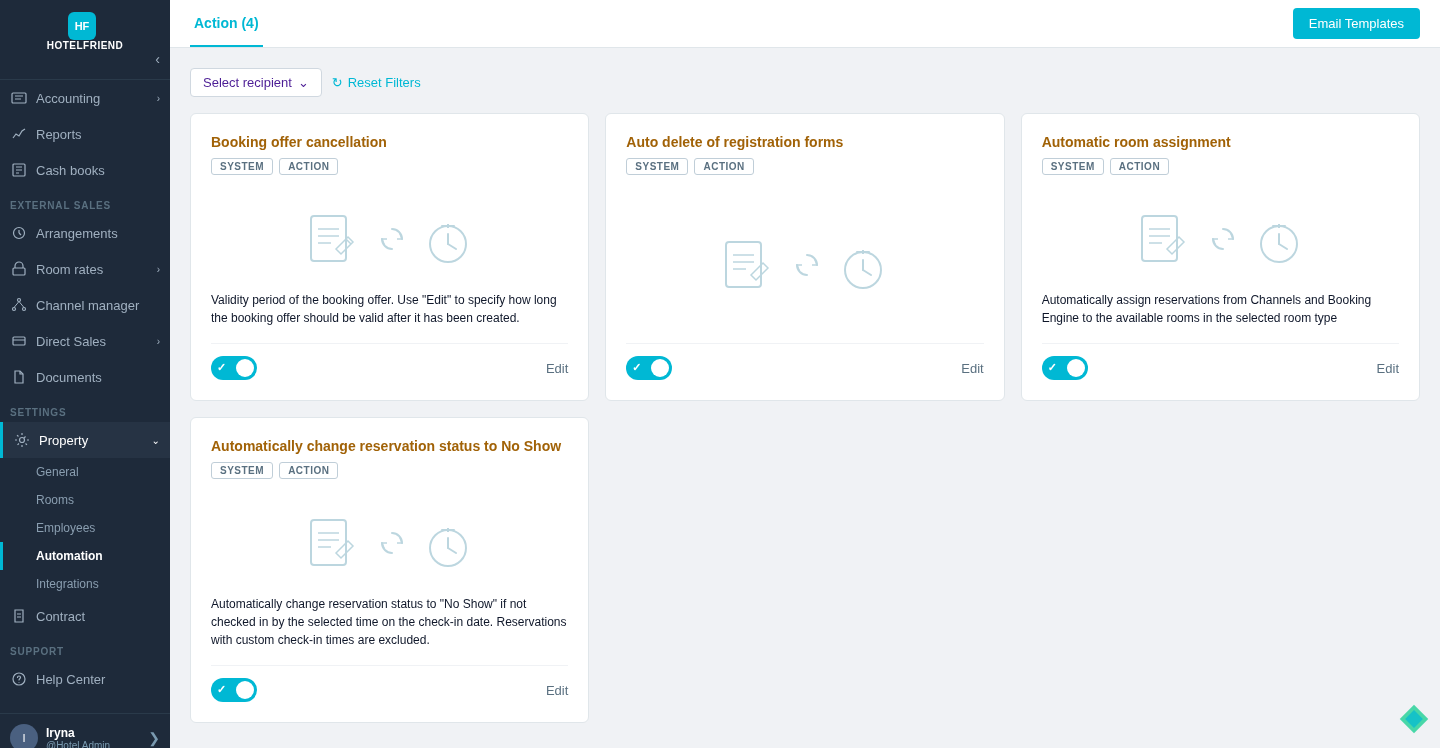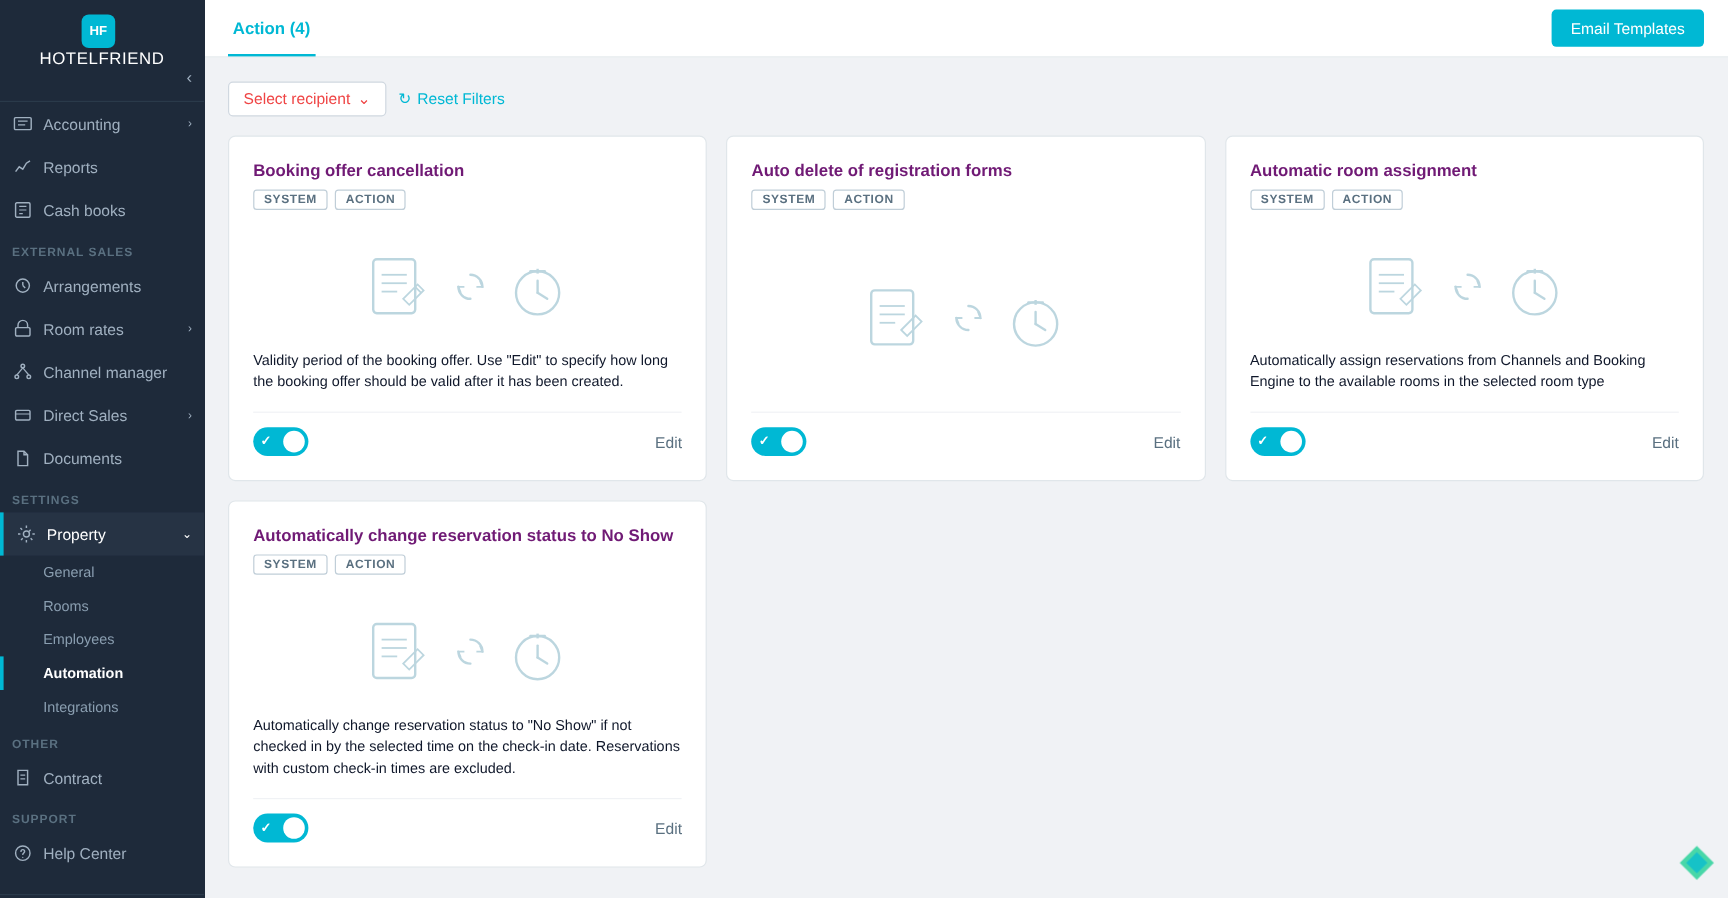--- a/index.html
+++ b/index.html
@@ -2,21 +2,21 @@
 <html><head>
   <meta charset="utf-8">
   <style>
     * { box-sizing: border-box; margin: 0; padding: 0; }
     body { font-family: -apple-system, BlinkMacSystemFont, 'Segoe UI', sans-serif; font-size: 13px; background: #f0f2f5; display: flex; height: 748px; overflow: hidden; }
 
     
     .sidebar { width: 170px; min-width: 170px; background: #1e2a3a; color: #a0b0c0; display: flex; flex-direction: column; height: 100%; overflow-y: auto; overflow-x: hidden; }
     .sidebar-logo { display: flex; align-items: center; padding: 12px 10px; border-bottom: 1px solid #2a3a4a; flex-direction: column; }
     .sidebar-logo-icon { width: 28px; height: 28px; background: #00b8d4; border-radius: 6px; display: flex; align-items: center; justify-content: center; color: white; font-weight: bold; font-size: 11px; margin-right: 6px; }
-    .sidebar-logo-text { color: white; font-weight: 400; font-size: 14px; letter-spacing: 0.5px; }
+    .sidebar-logo-text { color: white; font-weight: 700; font-size: 10px; letter-spacing: 0.5px; }
     .sidebar-collapse { margin-left: auto; cursor: pointer; color: #a0b0c0; font-size: 14px; }
 
     .sidebar-section-label { font-size: 10px; font-weight: 600; color: #5a7080; padding: 12px 10px 4px 10px; letter-spacing: 0.8px; text-transform: uppercase; }
 
     .sidebar-item { display: flex; align-items: center; padding: 9px 10px; cursor: pointer; color: #a0b0c0; font-size: 13px; position: relative; }
     .sidebar-item.active-parent { background: #263344; color: #fff; }
     .sidebar-item .item-icon { width: 18px; height: 18px; margin-right: 8px; display: flex; align-items: center; justify-content: center; font-size: 14px; flex-shrink: 0; }
     .sidebar-item .chevron { margin-left: auto; font-size: 10px; }
     .sidebar-sub-item { display: flex; align-items: center; padding: 7px 10px 7px 36px; cursor: pointer; color: #8a9eb0; font-size: 12px; }
     .sidebar-sub-item.active { color: #fff; font-weight: 600; border-left: 3px solid #00b8d4; padding-left: 33px; }
@@ -36,27 +36,27 @@
     .header-tab { padding: 0 4px; height: 100%; display: flex; align-items: center; border-bottom: 2px solid transparent; cursor: pointer; color: #5a7080; font-size: 14px; margin-right: 20px; }
     .header-tab.active { color: #00b8d4; border-bottom-color: #00b8d4; font-weight: 600; }
     .header-actions { margin-left: auto; display: flex; align-items: center; gap: 10px; }
     .btn-primary { background: #00b8d4; color: white; border: none; padding: 8px 16px; border-radius: 4px; cursor: pointer; font-size: 13px; font-weight: 500; }
 
     
     .content { flex: 1; overflow-y: auto; padding: 20px; background: #f0f2f5; }
 
     
     .filter-bar { display: flex; align-items: center; gap: 10px; margin-bottom: 16px; }
-    .select-recipient { display: flex; align-items: center; border: 1px solid #d0d8e0; background: white; padding: 6px 12px; border-radius: 4px; cursor: pointer; font-size: 13px; color: #ef4444; gap: 6px; }
+    .select-recipient { display: flex; align-items: center; border: 1px solid #d0d8e0; background: white; padding: 6px 12px; border-radius: 4px; cursor: pointer; font-size: 13px; color: #4c1d95; gap: 6px; }
     .reset-filters { display: flex; align-items: center; color: #00b8d4; cursor: pointer; font-size: 13px; gap: 5px; }
 
     
     .cards-grid { display: grid; grid-template-columns: 1fr 1fr 1fr; gap: 16px; }
     .card { background: white; border-radius: 6px; border: 1px solid #e0e6ea; padding: 20px; display: flex; flex-direction: column; }
-    .card-title { font-size: 14px; font-weight: 600; color: #701a75; margin-bottom: 8px; }
+    .card-title { font-size: 14px; font-weight: 600; color: #a16207; margin-bottom: 8px; }
     .card-tags { display: flex; gap: 6px; margin-bottom: 16px; }
     .tag { font-size: 10px; border: 1px solid #c0ced8; color: #5a7080; padding: 2px 8px; border-radius: 3px; font-weight: 600; letter-spacing: 0.5px; }
     .card-icon-area { display: flex; align-items: center; justify-content: center; gap: 16px; padding: 20px 0; flex: 1; }
     .card-description { font-size: 12px; color: #0f172a; line-height: 1.5; margin-bottom: 16px; flex: 1; }
     .card-footer { display: flex; align-items: center; justify-content: space-between; border-top: 1px solid #f0f2f5; padding-top: 12px; }
     .edit-link { color: #5a7080; font-size: 13px; cursor: pointer; }
 
     
     .toggle { position: relative; width: 46px; height: 24px; cursor: pointer; }
     .toggle-track { position: absolute; inset: 0; background: #00b8d4; border-radius: 24px; }
@@ -185,21 +185,20 @@
   <div class="sidebar-sub-item">
     <span>Employees</span>
   </div>
   <div class="sidebar-sub-item active">
     <span>Automation</span>
   </div>
   <div class="sidebar-sub-item">
     <span>Integrations</span>
   </div>
 
-  <div class="sidebar-section-label">OTHER</div>
   <div class="sidebar-item">
     <span class="item-icon">
       <svg width="16" height="16" viewBox="0 0 16 16" fill="none">
           <path d="M4 2h8v12H4V2z" stroke="#a0b0c0" stroke-width="1.2"></path>
           <line x1="6" y1="6" x2="10" y2="6" stroke="#a0b0c0" stroke-width="1"></line>
           <line x1="6" y1="9" x2="10" y2="9" stroke="#a0b0c0" stroke-width="1"></line>
         </svg>
     </span>
     <span>Contract</span>
   </div>

